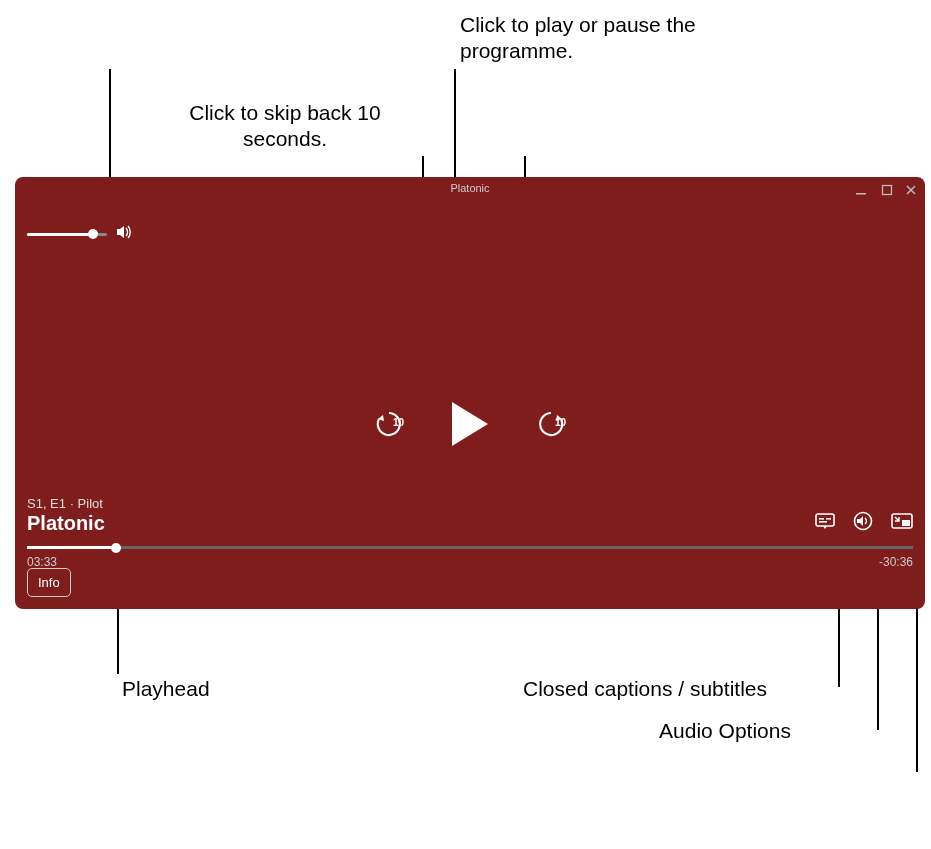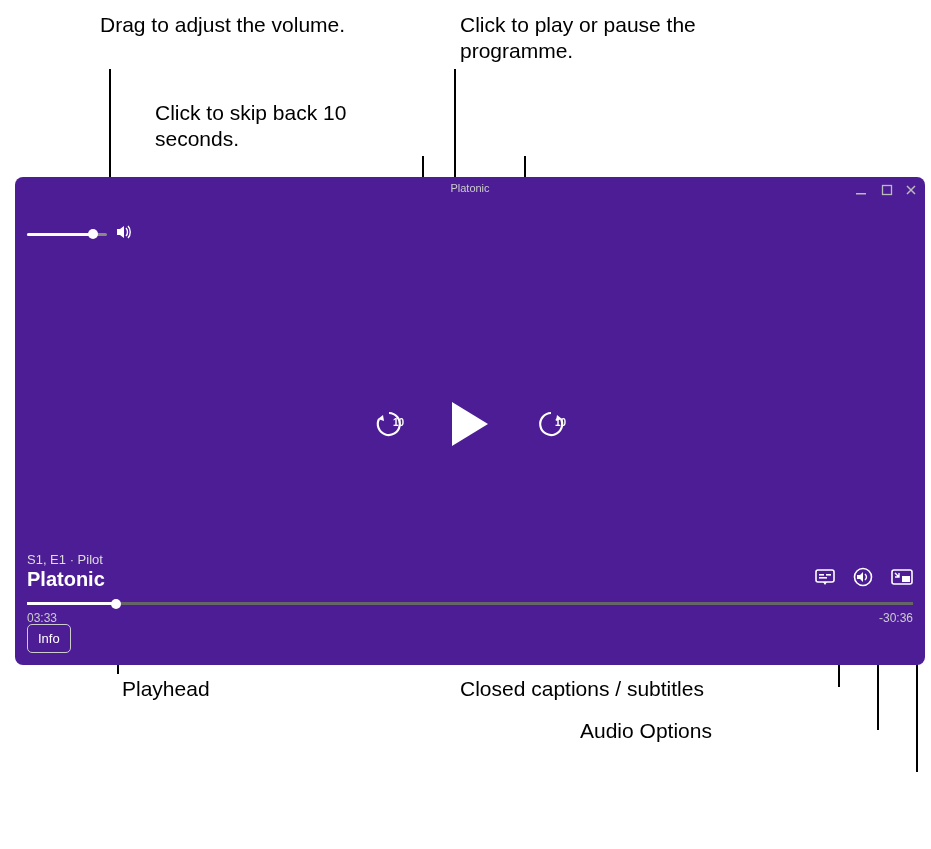--- a/index.html
+++ b/index.html
@@ -1,20 +1,20 @@
 <!DOCTYPE html>
 <html><head>
 <meta charset="utf-8">
 <style>
   html,body{margin:0;padding:0;background:#fff;font-family:-apple-system,Helvetica,Arial,sans-serif;color:#000}
   .stage{position:relative;width:931px;height:849px}
   .callout{position:absolute;font-size:21px;line-height:1.25}
-  .callout.right{text-align:left}
+  .callout.right{text-align:center}
   .leader{position:absolute;width:2px;background:#000}
-  .player{position:absolute;left:15px;top:177px;width:910px;height:488px;background:#4c1d95;border-radius:8px;overflow:hidden;color:#fff}
+  .player{position:absolute;left:15px;top:177px;width:910px;height:432px;background:#7f1d1d;border-radius:8px;overflow:hidden;color:#fff}
   .titlebar{position:absolute;left:0;top:0;right:0;height:24px}
   .tb-title{position:absolute;left:50%;top:5px;transform:translateX(-50%);font-size:11px;color:#ccc}
   .winbtn{position:absolute;top:5px}
   .vol{position:absolute;left:12px;top:46px;display:flex;align-items:center}
   .vol-track{position:relative;width:80px;height:3px;background:#888;border-radius:2px}
   .vol-fill{position:absolute;left:0;top:0;height:3px;background:#fff;border-radius:2px}
   .vol-thumb{position:absolute;top:50%;width:10px;height:10px;border-radius:50%;background:#fff;transform:translate(-50%,-50%)}
   .centerctrls{position:absolute;left:50%;top:225px;transform:translateX(-50%);display:flex;align-items:center;gap:48px}
   .skip{position:relative;width:30px;height:30px}
   .skiplbl{position:absolute;left:0;right:0;top:8px;text-align:right;font-size:10px;font-weight:600}
@@ -26,21 +26,20 @@
   .prog-fill{position:absolute;left:0;top:0;height:3px;background:#fff}
   .prog-thumb{position:absolute;top:50%;width:10px;height:10px;border-radius:50%;background:#fff;transform:translate(-50%,-50%)}
   .t-elapsed{position:absolute;left:12px;bottom:40px;font-size:12px;color:#ccc}
   .t-remain{position:absolute;right:12px;bottom:40px;font-size:12px;color:#ccc}
   .infobtn{position:absolute;left:12px;bottom:12px;border:1px solid #ccc;border-radius:5px;padding:6px 10px;font-size:13px;color:#fff;background:transparent}
 </style>
 </head>
 <body>
 <div class="stage">
 
-<div class="callout" style="left:100px;top:12px;width:260px">Drag to adjust the volume.</div>
 <div class="callout right" style="left:155px;top:100px;width:260px">Click to skip back 10 seconds.</div>
 <div class="callout" style="left:460px;top:12px;width:280px">Click to play or pause the programme.</div>
 
 <div class="callout" style="left:122px;top:676px">Playhead</div>
 <div class="callout right" style="left:460px;top:676px;width:370px">Closed captions / subtitles</div>
 <div class="callout right" style="left:580px;top:718px;width:290px">Audio Options</div>
 
 <div class="leader" style="left:109px;top:69px;height:148px"></div>
 <div class="leader" style="left:422px;top:156px;height:239px"></div>
 <div class="leader" style="left:454px;top:69px;height:309px"></div>

